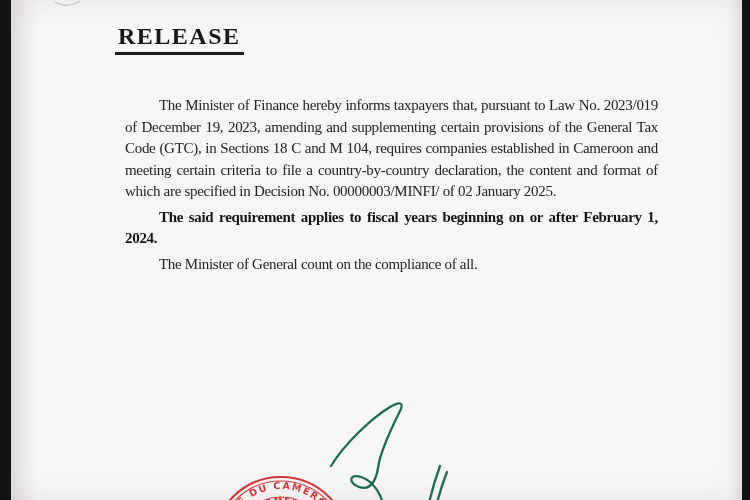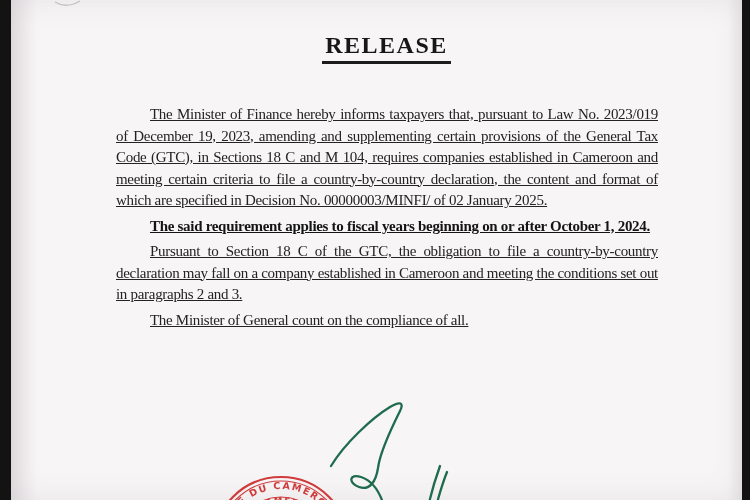--- a/index.html
+++ b/index.html
@@ -40,44 +40,43 @@
     background: linear-gradient(to left, rgba(60,50,60,0.07), rgba(60,50,60,0));
     pointer-events: none;
   }
   .content {
     position: absolute;
     left: 104px;
     right: 84px;
     top: 0;
   }
   .title-wrap {
-    text-align: center;
-    margin-top: 32px;
+    text-align: left;
+    margin-top: 23px;
     margin-bottom: 40px;
   }
   .doc-title {
     display: inline-block;
     margin: 0;
     font-size: 24px;
     font-weight: 700;
     letter-spacing: 1.5px;
     color: #171717;
     border-bottom: 3px solid #1c1c1c;
     padding: 0 3px 2px 3px;
     font-family: "Liberation Serif", serif;
   }
   .body-p {
-    margin: 0 0 4px 1px;
+    margin: 0 0 4px 10px;
     font-size: 15px;
     line-height: 21.5px;
     letter-spacing: -0.3px;
     text-align: justify;
     text-indent: 34px;
     color: #232323;
-    text-decoration: underline;
   }
   .body-p.bold {
     font-weight: 700;
     color: #141414;
   }
   .overlay {
     position: absolute;
     left: 0;
     top: 0;
     pointer-events: none;
@@ -92,22 +91,21 @@
 <body>
 
 <div class="stage">
 
   <div class="paper">
     <div class="content">
       <div class="title-wrap">
         <h1 class="doc-title">RELEASE</h1>
       </div>
       <p class="body-p">The Minister of Finance hereby informs taxpayers that, pursuant to Law No. 2023/019 of December 19, 2023, amending and supplementing certain provisions of the General Tax Code (GTC), in Sections 18 C and M 104, requires companies established in Cameroon and meeting certain criteria to file a country-by-country declaration, the content and format of which are specified in Decision No. 00000003/MINFI/ of 02 January 2025.</p>
-      <p class="body-p bold">The said requirement applies to fiscal years beginning on or after October 1, 2024.</p>
-      <p class="body-p">Pursuant to Section 18 C of the GTC, the obligation to file a country-by-country declaration may fall on a company established in Cameroon and meeting the conditions set out in paragraphs 2 and 3.</p>
+      <p class="body-p bold">The said requirement applies to fiscal years beginning on or after February 1, 2024.</p>
       <p class="body-p">The Minister of General count on the compliance of all.</p>
     </div>
   </div>
 
   <svg class="overlay" width="750" height="500" viewBox="0 0 750 500">
 
     <path d="M 55 2 Q 66 9 80 1" stroke="#c4c2c4" stroke-width="1.4" fill="none"></path>
 
     <g>
       <circle cx="281" cy="545" r="68" fill="none" stroke="#cf3a3a" stroke-width="2.2"></circle>

